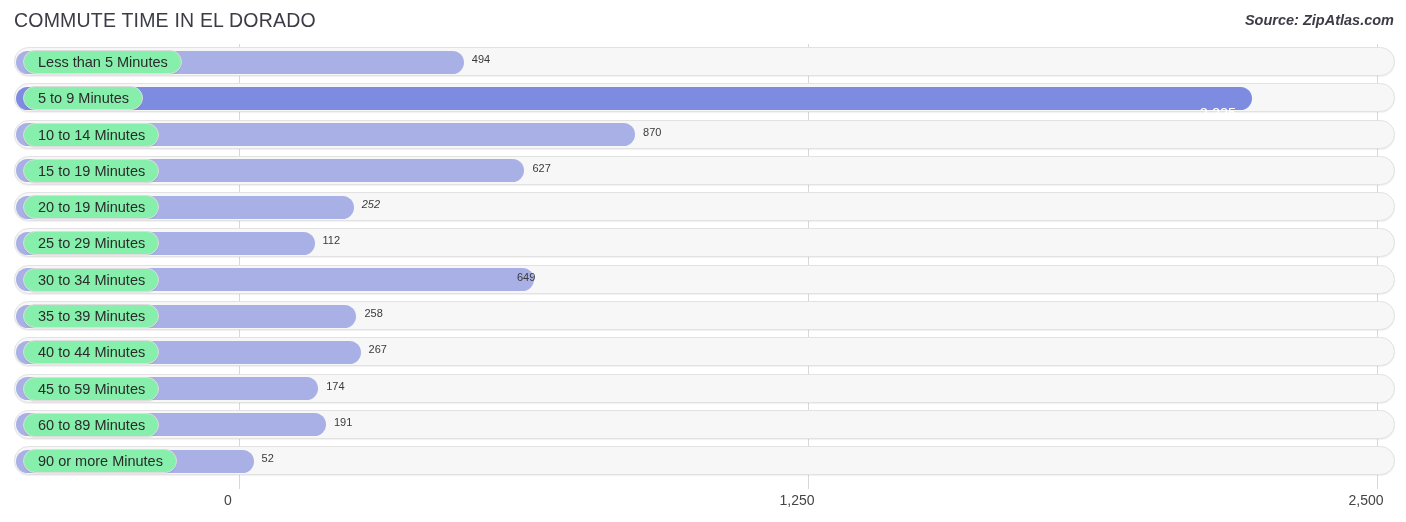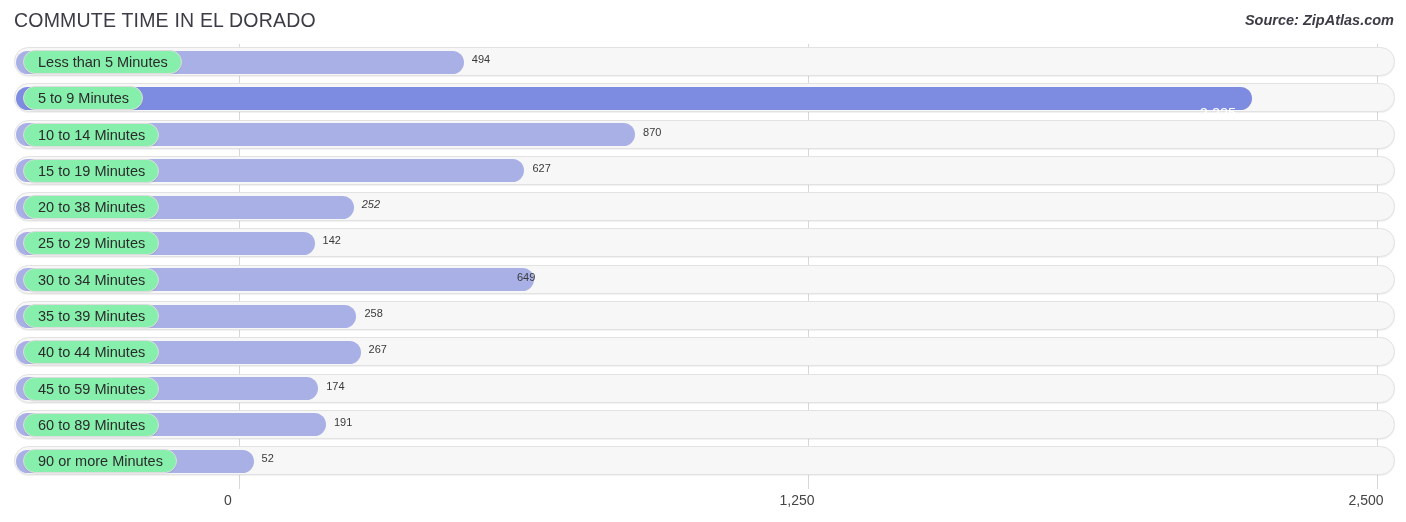--- a/index.html
+++ b/index.html
@@ -194,31 +194,31 @@
         <div class="bar" style="width: 508.41px;"></div>
         <div class="label-pill">
           <span>15 to 19 Minutes</span>
         </div>
         <div class="value-out" style="left: 532.41px;">627</div>
       </div>
       <div class="bar-row">
         <div class="track"></div>
         <div class="bar" style="width: 337.71px;"></div>
         <div class="label-pill">
-          <span>20 to 38 Minutes</span>
+          <span>20 to 19 Minutes</span>
         </div>
         <div class="value-out" style="left: 361.71px; font-style: italic;">252</div>
       </div>
       <div class="bar-row">
         <div class="track"></div>
         <div class="bar" style="width: 298.563px;"></div>
         <div class="label-pill">
           <span>25 to 29 Minutes</span>
         </div>
-        <div class="value-out" style="left: 322.563px;">142</div>
+        <div class="value-out" style="left: 322.563px;">112</div>
       </div>
       <div class="bar-row">
         <div class="track"></div>
         <div class="bar" style="width: 518.425px;"></div>
         <div class="label-pill">
           <span>30 to 34 Minutes</span>
         </div>
         <div class="value-out" style="left: 517px;">649</div>
       </div>
       <div class="bar-row">

